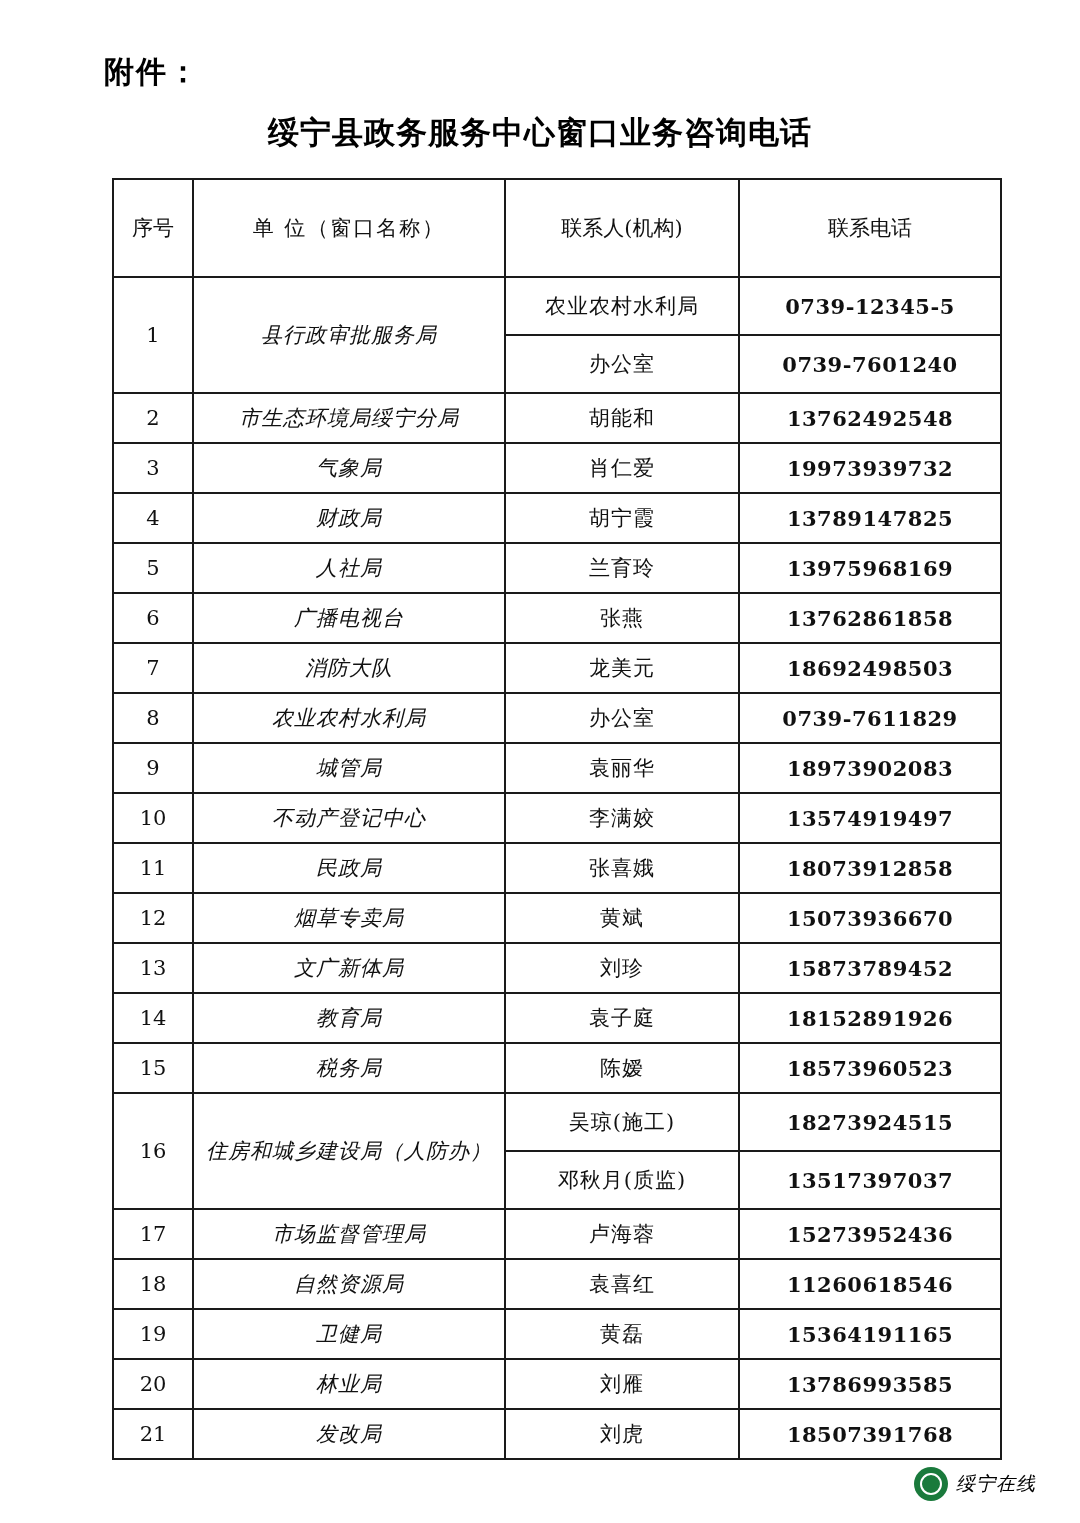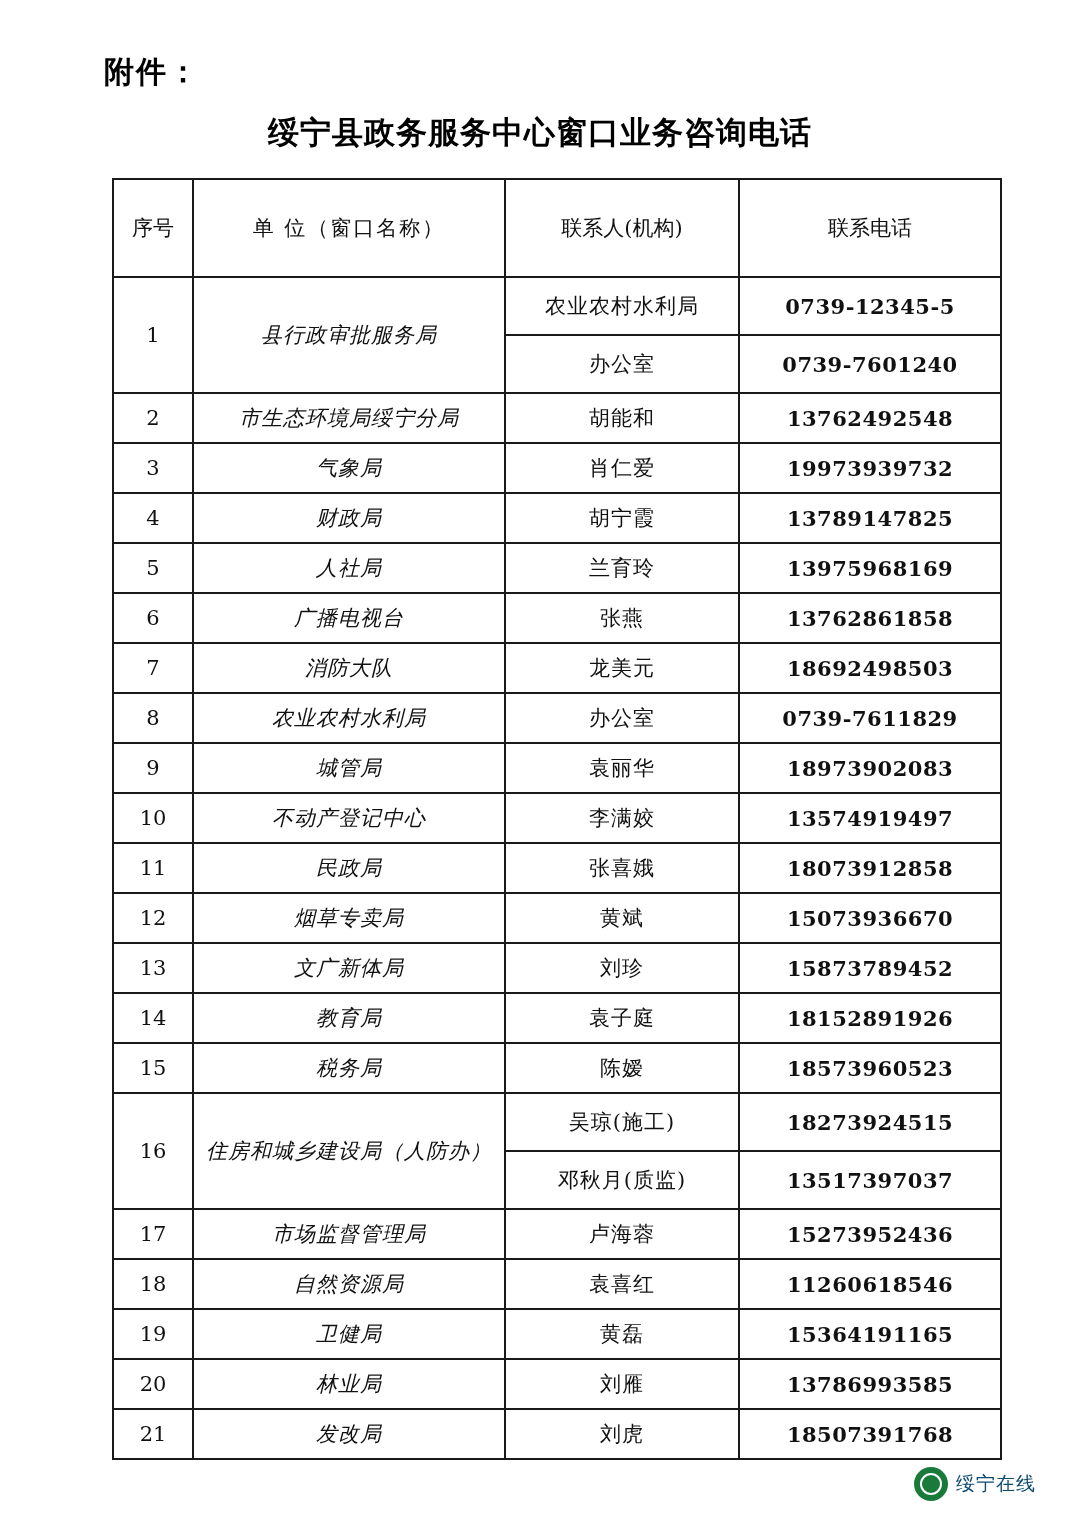--- a/index.html
+++ b/index.html
@@ -103,23 +103,24 @@
   }
   .badge-circle .inner {
     width: 22px;
     height: 22px;
     border-radius: 50%;
     border: 2px solid #ffffff;
     box-sizing: border-box;
   }
   .badge-text {
     font-size: 19px;
-    color: #0c4a6e;
+    color: #000000;
     font-family: "DejaVu Serif", "Liberation Serif", serif;
     letter-spacing: 1px;
+    font-style: italic;
   }
 </style>
 </head>
 <body>
 
 <div class="page">
 
   <div class="attach-label">附件：</div>
 
   <div class="doc-title">绥宁县政务服务中心窗口业务咨询电话</div>

